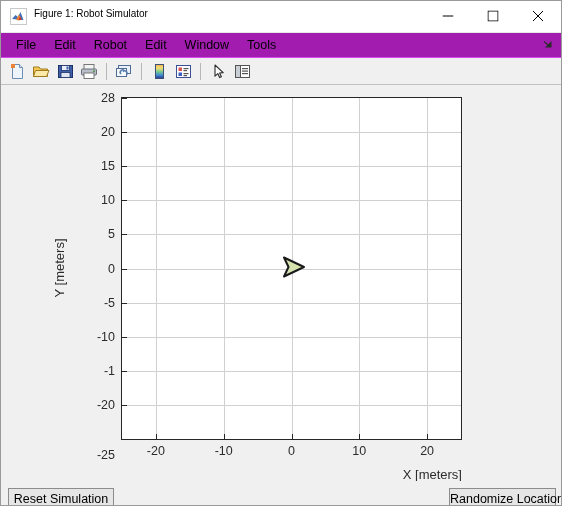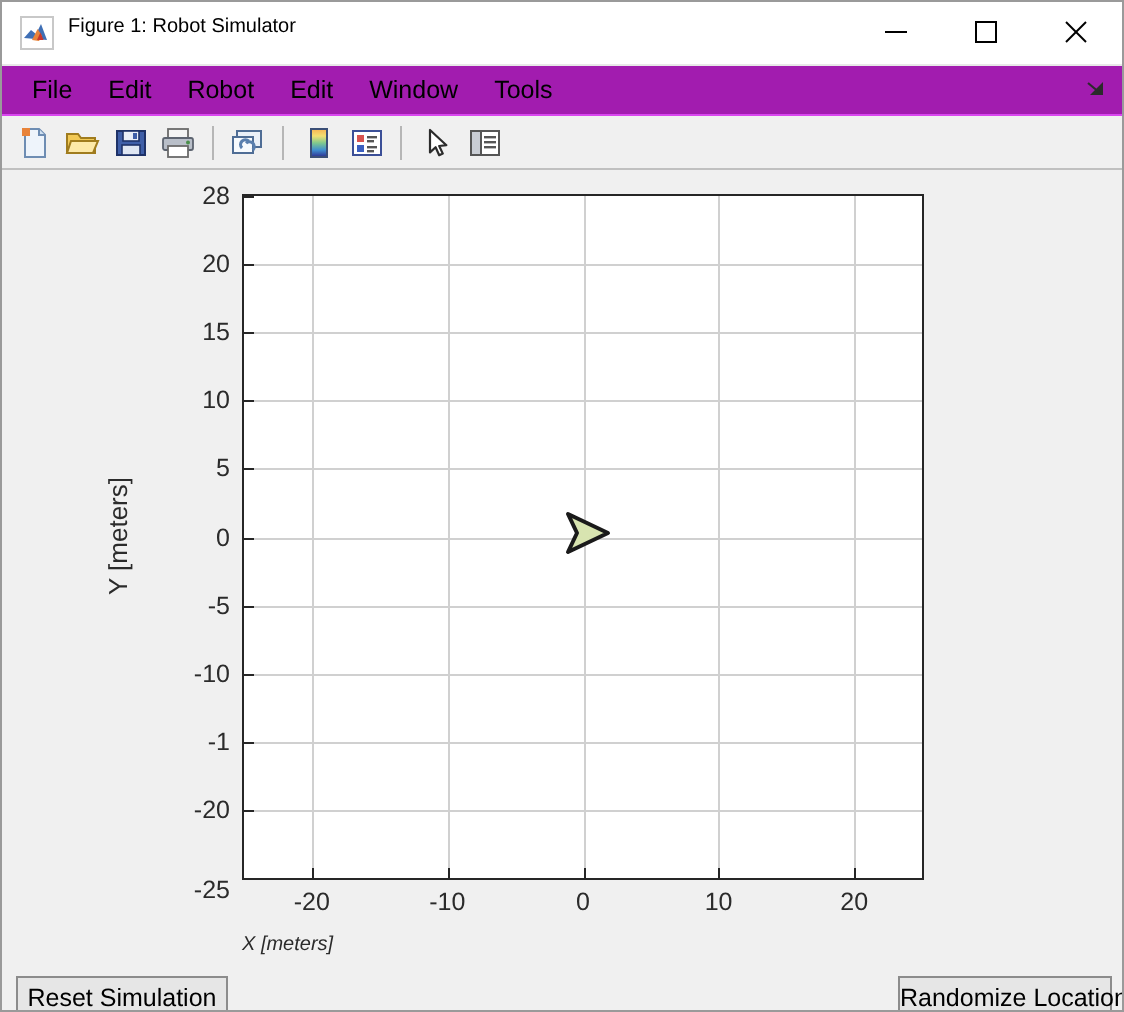--- a/index.html
+++ b/index.html
@@ -160,24 +160,23 @@
     transform: translateX(-50%);
     font-size: 12.5px;
     color: #2b2b2b;
     white-space: nowrap;
   }
   #axis-x-title {
     position: absolute;
     left: 120px;
     width: 341px;
     top: 382px;
-    text-align: left;
-    font-size: 10px;
+    text-align: right;
+    font-size: 13px;
     color: #2b2b2b;
-    font-style: italic;
   }
   #axis-y-title {
     position: absolute;
     left: 58px;
     top: 183px;
     transform: translate(-50%, -50%) rotate(-90deg);
     font-size: 13px;
     color: #2b2b2b;
     white-space: nowrap;
   }
@@ -377,21 +376,21 @@
         <div class="grid-v" style="left: 169.5px;"></div>
         <div class="tick-x" style="left: 169.5px;"></div>
         <div class="xlabel-tick" style="left: 169.5px;">0</div>
         <div class="grid-v" style="left: 237.3px;"></div>
         <div class="tick-x" style="left: 237.3px;"></div>
         <div class="xlabel-tick" style="left: 237.3px;">10</div>
         <div class="grid-v" style="left: 305.1px;"></div>
         <div class="tick-x" style="left: 305.1px;"></div>
         <div class="xlabel-tick" style="left: 305.1px;">20</div>
         <div class="tick-y" style="top: 341px;"></div>
-        <div class="ylabel-tick" style="top: 347px; text-align: center;">-25</div>
+        <div class="ylabel-tick" style="top: 357px; text-align: center;">-25</div>
         <div class="grid-h" style="top: 306.9px;"></div>
         <div class="tick-y" style="top: 306.9px;"></div>
         <div class="ylabel-tick" style="top: 306.9px;">-20</div>
         <div class="grid-h" style="top: 272.8px;"></div>
         <div class="tick-y" style="top: 272.8px;"></div>
         <div class="ylabel-tick" style="top: 272.8px;">-1</div>
         <div class="grid-h" style="top: 238.7px;"></div>
         <div class="tick-y" style="top: 238.7px;"></div>
         <div class="ylabel-tick" style="top: 238.7px;">-10</div>
         <div class="grid-h" style="top: 204.6px;"></div>

